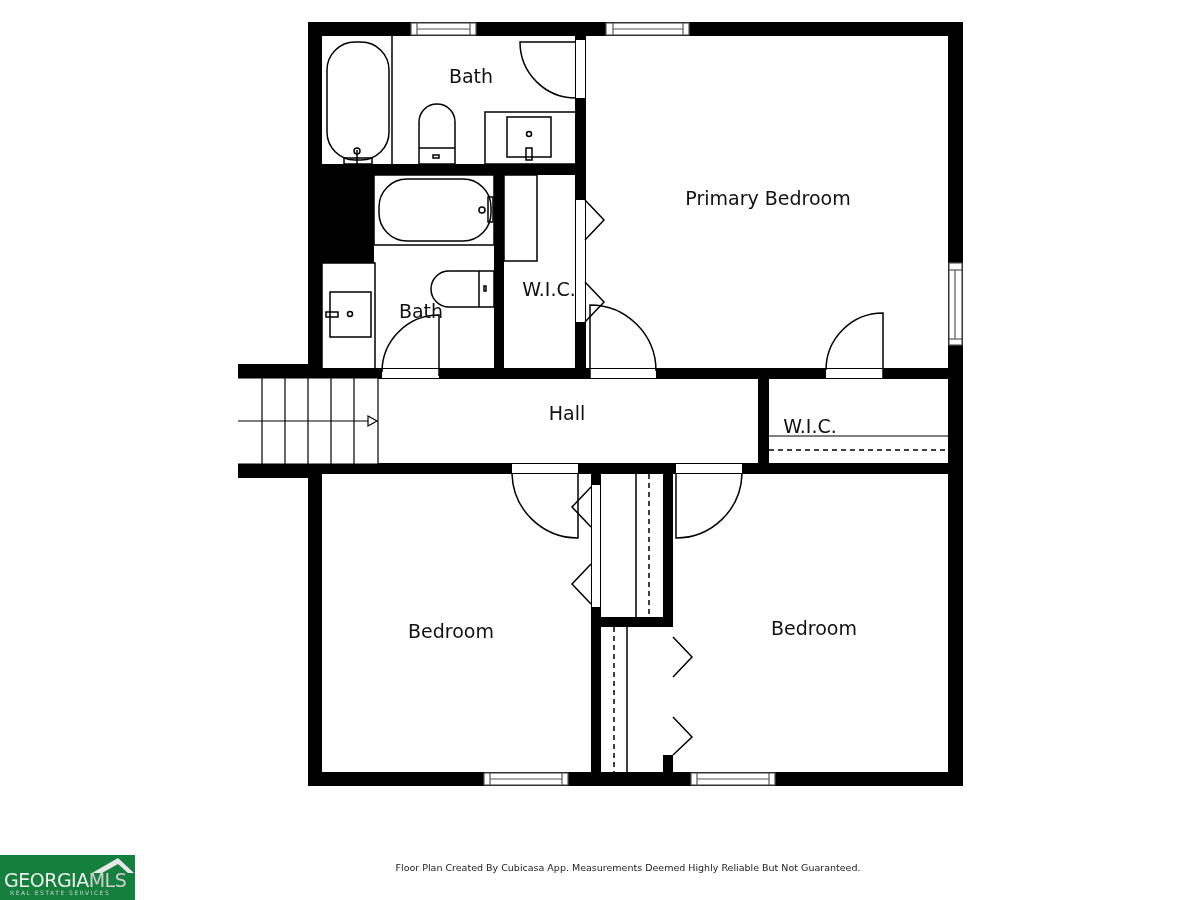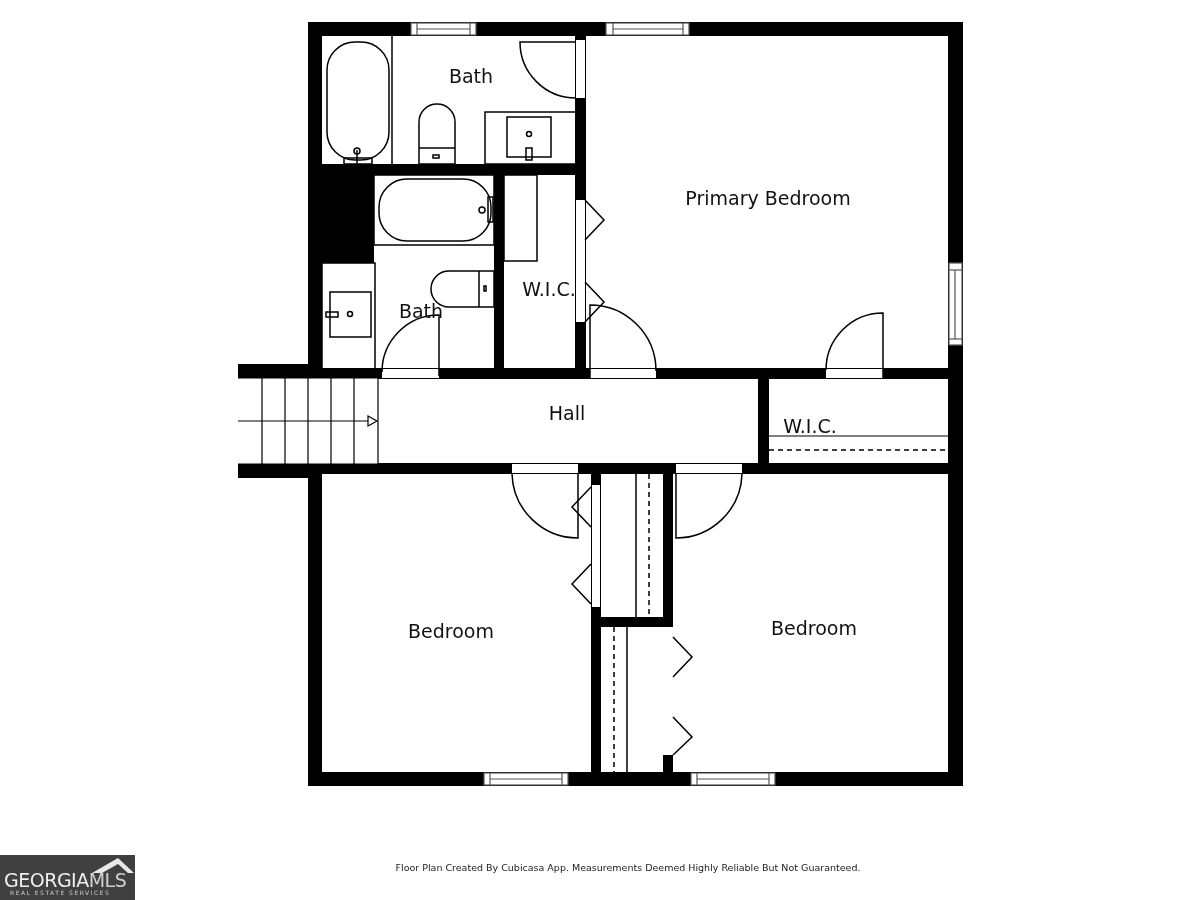--- a/index.html
+++ b/index.html
@@ -1,20 +1,20 @@
 <!DOCTYPE html>
 <html><head>
 <meta charset="utf-8">
 <style>
   html, body { margin: 0; padding: 0; background: #ffffff; }
   body { width: 1200px; height: 900px; position: relative; overflow: hidden; font-family: "DejaVu Sans", sans-serif; }
   #plan { position: absolute; left: 0; top: 0; }
   .room-label { font-family: "DejaVu Sans", sans-serif; font-size: 19px; fill: #111; }
   .footer-note { position: absolute; top: 862px; left: 0; width: 1200px; text-align: center; font-size: 9.5px; color: #222; font-family: "DejaVu Sans", sans-serif; margin-left: 28px; }
-  .logo { position: absolute; left: 0; top: 855px; width: 135px; height: 45px; background: #404040; }
+  .logo { position: absolute; left: 0; top: 855px; width: 135px; height: 45px; background: #15803d; }
   .logo-text { position: absolute; left: 4px; top: 14px; font-size: 19px; color: #eeeeee; letter-spacing: -0.5px; font-family: "DejaVu Sans", sans-serif; }
   .logo-text .bold { font-weight: normal; }
   .logo-text .light { color: #d0d0d0; }
   .logo-sub { position: absolute; left: 10px; top: 34px; font-size: 6px; letter-spacing: 1.5px; color: #cfcfcf; font-family: "DejaVu Sans", sans-serif; }
   .logo-roof { position: absolute; left: 92px; top: 2px; }
 </style>
 </head>
 <body>
 
 <svg id="plan" width="1200" height="900" viewBox="0 0 1200 900" xmlns="http://www.w3.org/2000/svg">

